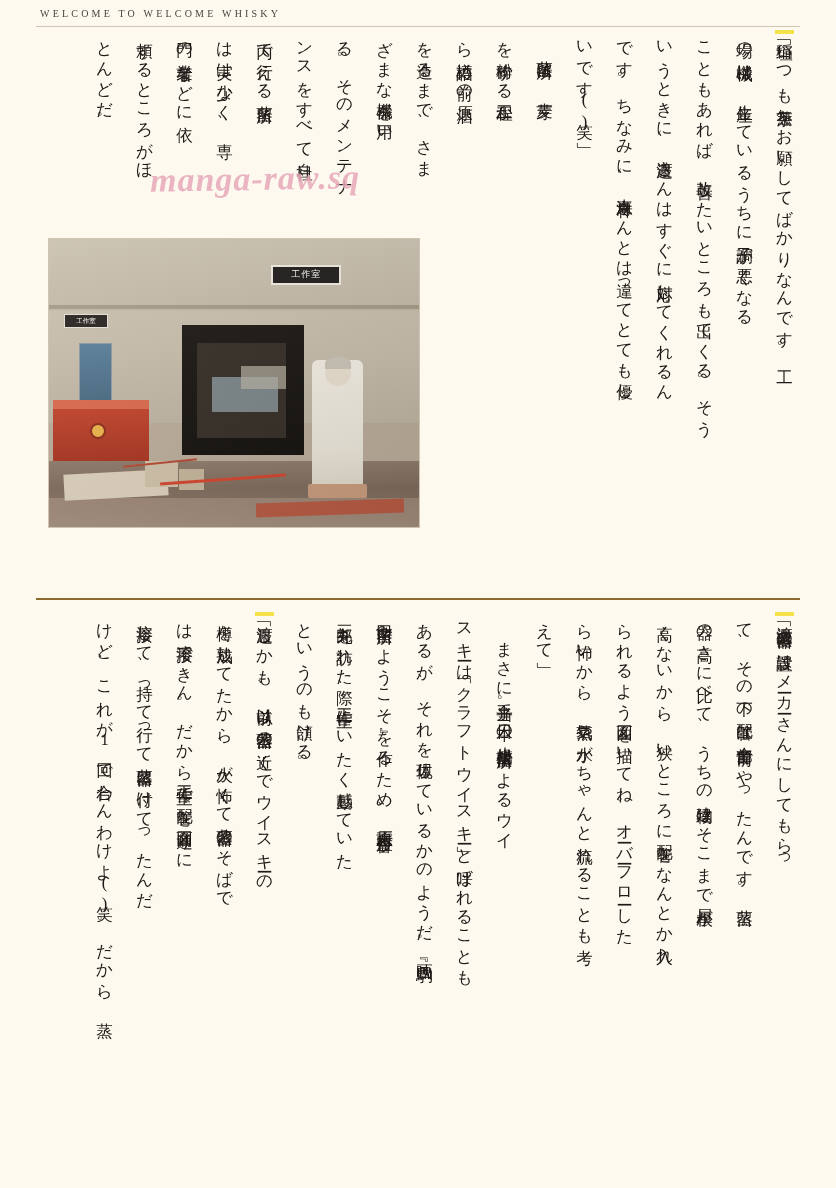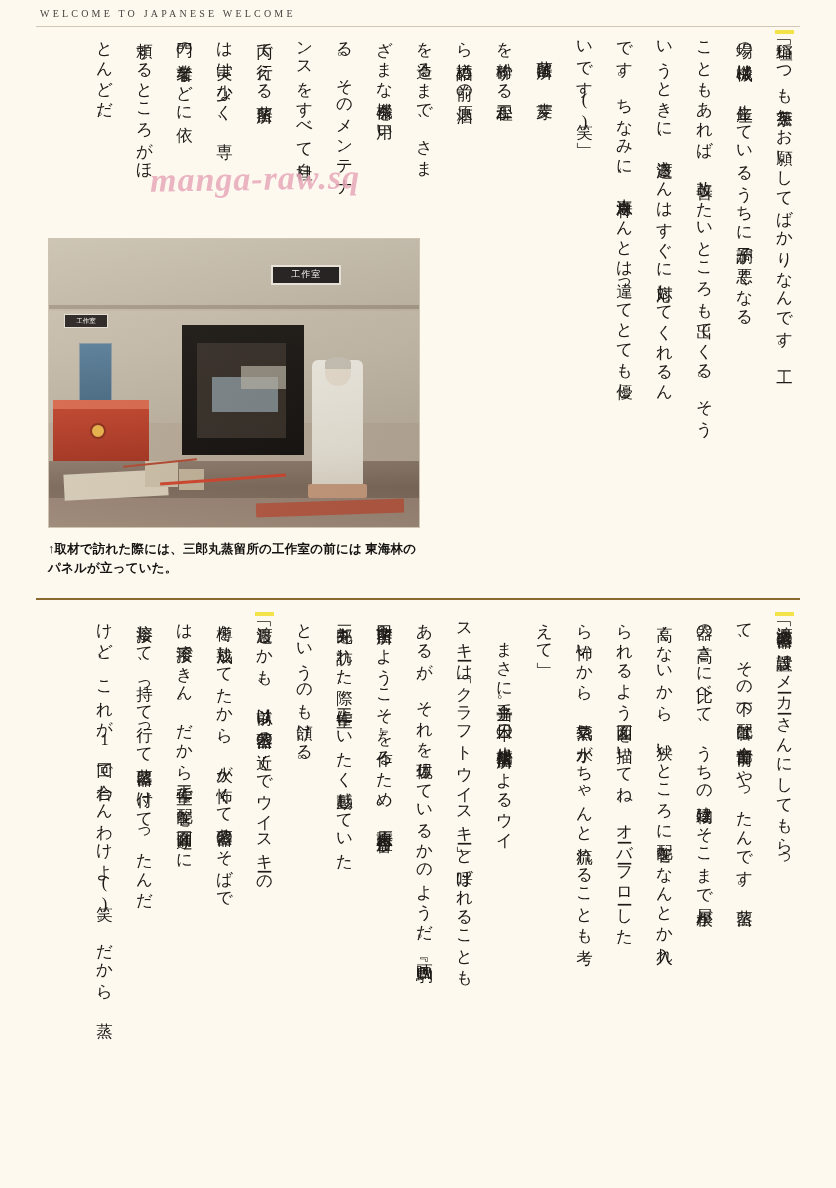--- a/index.html
+++ b/index.html
@@ -177,21 +177,21 @@
     text-shadow:0 1px 0 rgba(255,255,255,.6);
     pointer-events:none;
     transform:rotate(-1deg);
   }
 </style>
 </head>
 <body>
 
 <div class="page">
 
-  <div class="running-head">WELCOME TO JAPANESE WELCOME</div>
+  <div class="running-head">WELCOME TO WELCOME WHISKY</div>
   <div class="head-rule"></div>
 
   <div id="top-block">
     <div class="vcol col-top" style="right:0px;"><span class="speaker">稲垣</span><span>「いつも無茶をお願いしてばかりなんです。工</span></div>
     <div class="vcol col-top" style="right:40px;"><span>場の機械は、生産しているうちに調子が悪くなる</span></div>
     <div class="vcol col-top" style="right:80px;"><span>こともあれば、改善したいところも出てくる。そう</span></div>
     <div class="vcol col-top" style="right:120px;"><span>いうときに、渡邉さんはすぐに対応してくれるん</span></div>
     <div class="vcol col-top" style="right:160px;"><span>です。ちなみに、東海林さんとは違ってとても優し</span></div>
     <div class="vcol col-top" style="right:200px;"><span>いです(笑)」</span></div>
     <div class="vcol col-top" style="right:240px;"><span>　蒸留所は、麦芽</span></div>
@@ -235,22 +235,20 @@
       <div class="ph-panel-hair"></div>
       <div class="ph-panel-foot"></div>
       <div class="ph-sign"></div>
       <div class="ph-sign-text">工作室</div>
       <div class="ph-sign2"></div>
       <div class="ph-sign2-text">工作室</div>
       <div class="ph-shadow"></div>
     </div>
   </div>
 
-  <div class="caption">↑取材で訪れた際には、三郎丸蒸留所の工作室の前には
-東海林のパネルが立っていた。</div>
 
   <div class="watermark">manga-raw.sq</div>
 
   <div class="mid-rule"></div>
 
   <div id="bottom-block">
     <div class="vcol col-bot" style="right:0px;"><span class="speaker">渡邉</span><span>「蒸留器の設置はメーカーさんにしてもらっ</span></div>
     <div class="vcol col-bot" style="right:40px;"><span>て、その下の配管は全部自前でやったんです。蒸留</span></div>
     <div class="vcol col-bot" style="right:80px;"><span>器の高さに比べて、うちの建物はそこまで屋根が</span></div>
     <div class="vcol col-bot" style="right:120px;"><span>高くないから、狭いところに配管をなんとか入れ</span></div>

